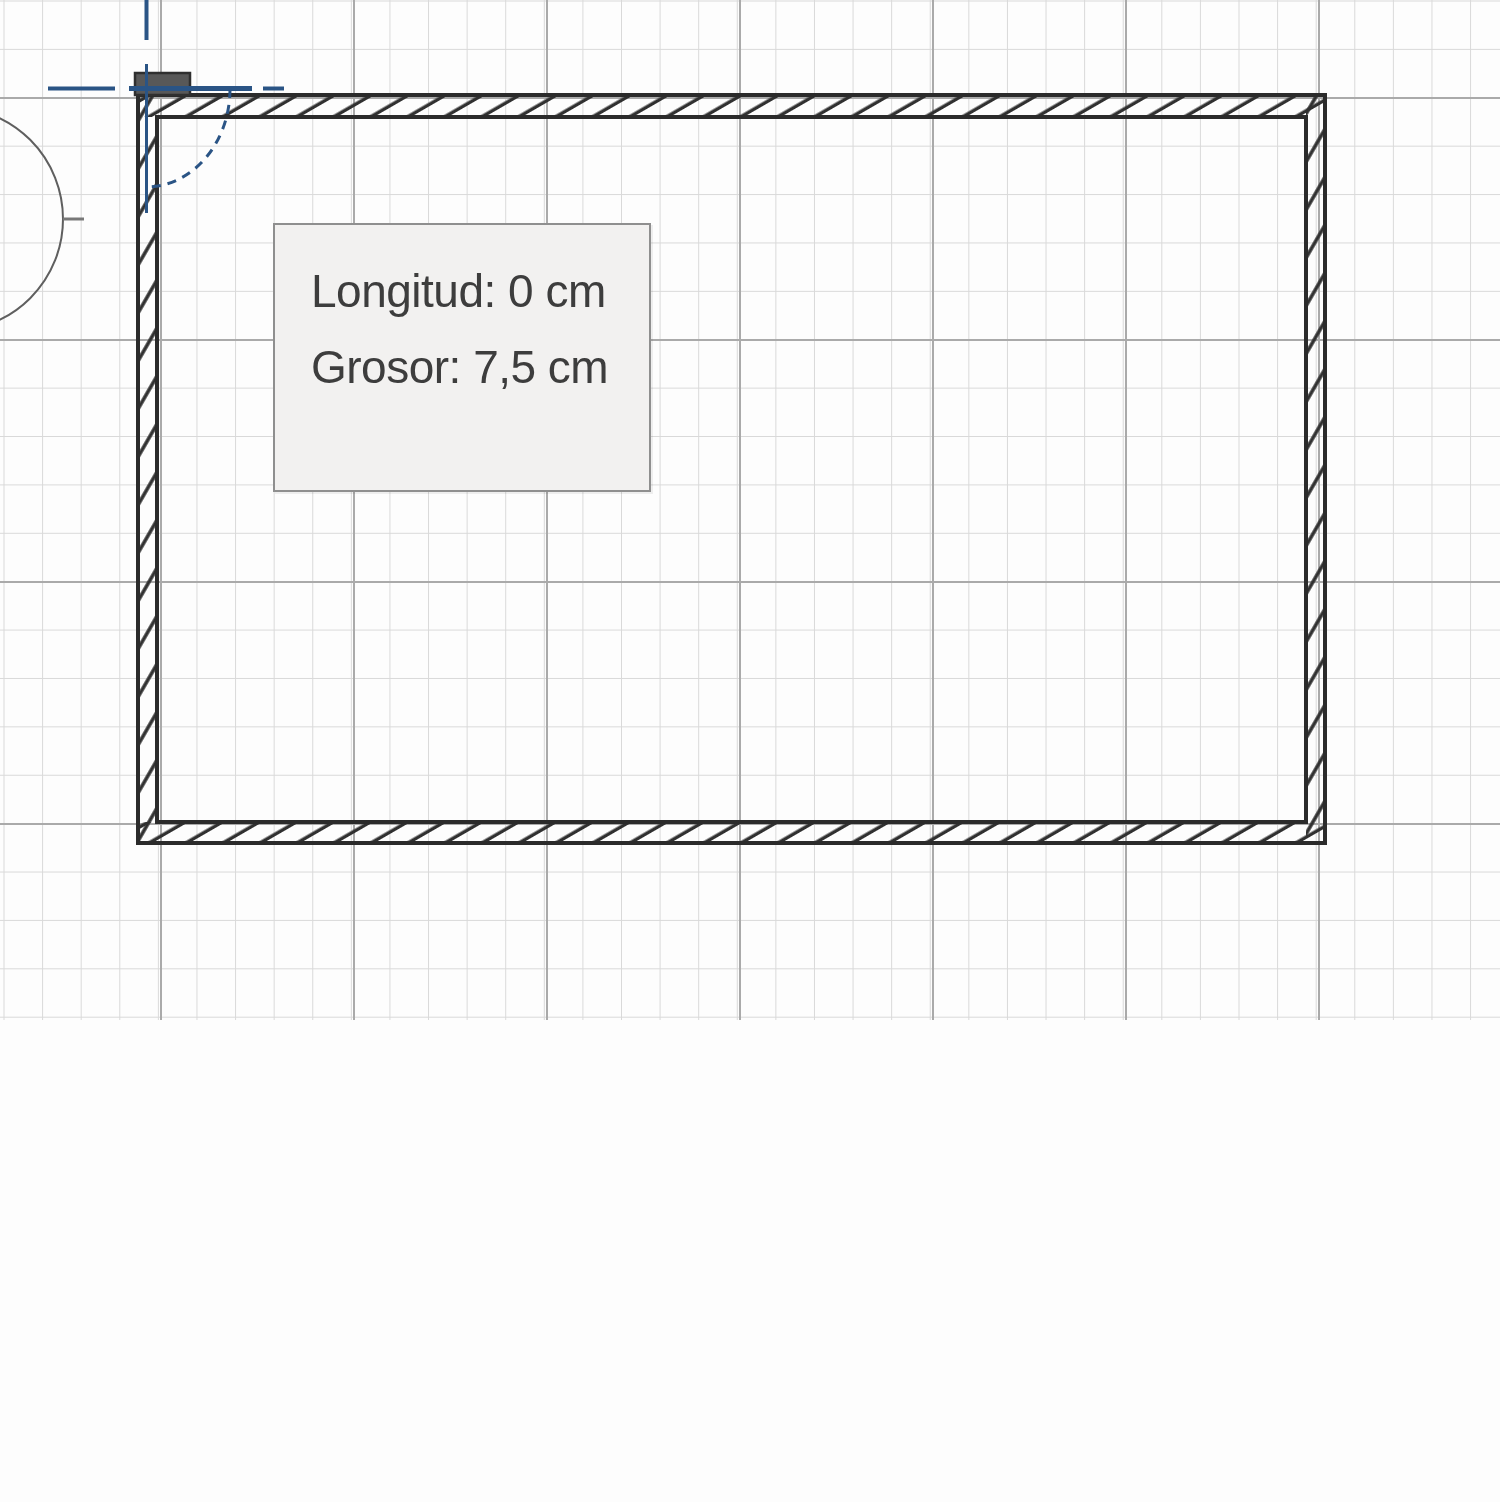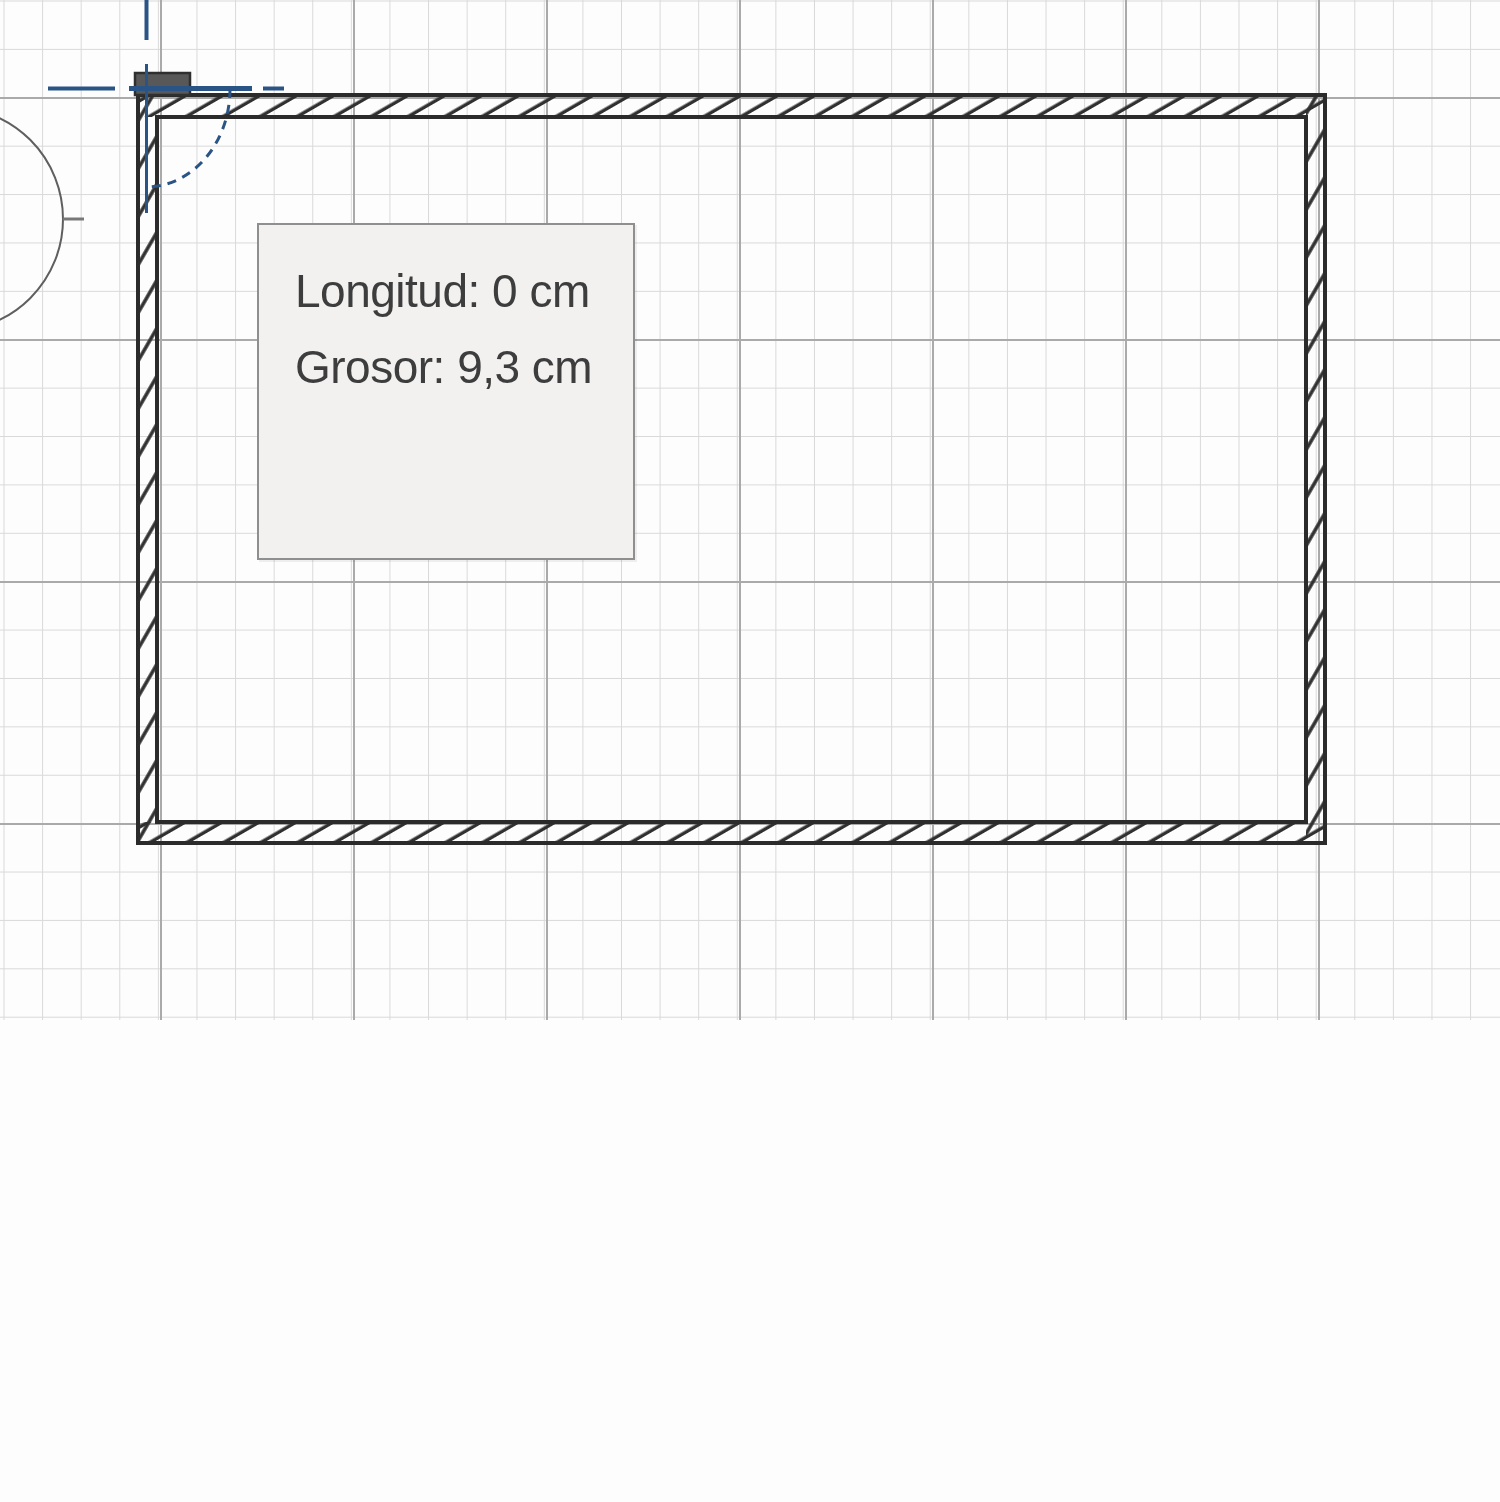--- a/index.html
+++ b/index.html
@@ -39,24 +39,24 @@
       3.5px 0;
   }
   .drawing {
     position: absolute;
     left: 0; top: 0;
     width: 1500px;
     height: 1022px;
   }
   .tooltip {
     position: absolute;
-    left: 257px;
+    left: 273px;
     top: 223px;
     width: 378px;
-    height: 337px;
+    height: 269px;
     box-sizing: border-box;
     background: #f2f1f0;
     border: 2px solid #8f8f8f;
     box-shadow: 2px 2px 0 rgba(0,0,0,0.06);
     padding: 28px 0 0 36px;
     color: #3d3d3d;
     font-size: 46px;
     line-height: 76px;
     letter-spacing: -0.5px;
     white-space: nowrap;
@@ -108,16 +108,16 @@
       <line x1="48" y1="88.5" x2="115" y2="88.5" stroke-width="4"></line>
       <line x1="129" y1="88.5" x2="252" y2="88.5" stroke-width="5"></line>
       <line x1="263" y1="88.5" x2="284" y2="88.5" stroke-width="4"></line>
 
       <path d="M 230 89 A 84 98 0 0 1 146 187" fill="none" stroke-width="3" stroke-dasharray="9 7"></path>
     </g>
   </svg>
 
   <div class="tooltip">
     <div>Longitud: 0 cm</div>
-    <div>Grosor: 9,3 cm</div>
+    <div>Grosor: 7,5 cm</div>
   </div>
 
 </div>
 
 </body></html>

